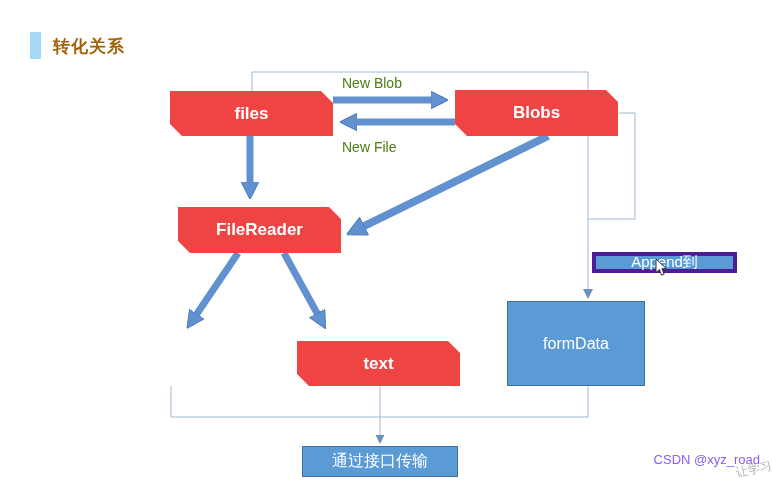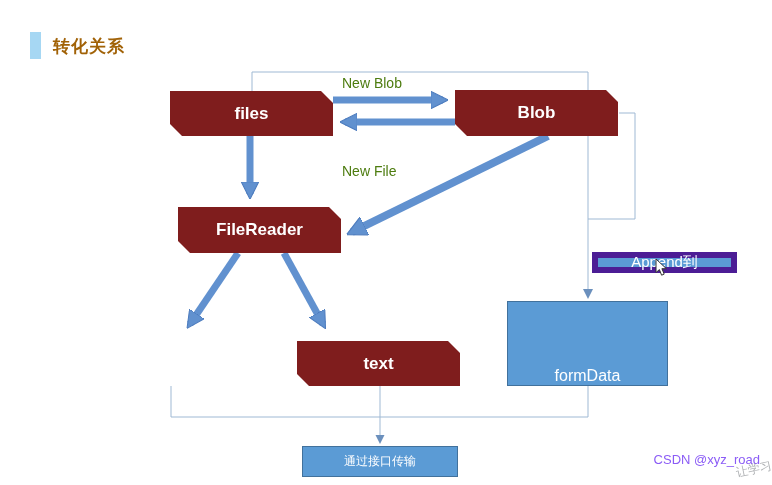--- a/index.html
+++ b/index.html
@@ -19,51 +19,51 @@
     font-size:17px; font-weight:600; color:#a16207; letter-spacing:1px;
   }
   
   .overlay {
     position:absolute; left:0; top:0; width:772px; height:485px;
     pointer-events:none;
   }
   
   .node {
     position:absolute; display:flex; align-items:center; justify-content:center;
-    background:#7f1d1d; color:#ffffff; font-weight:bold; font-size:17px;
+    background:#ef4444; color:#ffffff; font-weight:bold; font-size:17px;
     clip-path: polygon(0 0, calc(100% - 12px) 0, 100% 12px, 100% 100%, 12px 100%, 0 calc(100% - 12px));
   }
   .node-files      { left:170px; top:91px;  width:163px; height:45px; }
   .node-blobs      { left:455px; top:90px;  width:163px; height:46px; }
   .node-filereader { left:170px; top:207px; width:163px; height:46px;margin-left:8px; }
   .node-base64     { left:89px;  top:341px; width:164px; height:45px; }
   .node-text       { left:297px; top:341px; width:163px; height:45px; }
   
   .panel {
     position:absolute; display:flex; align-items:center; justify-content:center;
     background:#5b9bd5; color:#ffffff;
   }
   .panel-formdata {
-    left:507px; top:301px; width:161px; height:85px;
-    border:1.5px solid #41719c; font-size:16px;align-items:flex-end;
+    left:507px; top:301px; width:138px; height:85px;
+    border:1.5px solid #41719c; font-size:16px;
   }
   .panel-append {
     left:592px; top:252px; width:145px; height:21px;
-    border:6px solid #4c1d95; font-size:15px;
+    border:4px solid #4c1d95; font-size:15px;
   }
   .panel-transfer {
     left:302px; top:446px; width:156px; height:31px;
-    border:1.5px solid #41719c; font-size:12px;
+    border:1.5px solid #41719c; font-size:16px;
   }
   
   .edge-label {
     position:absolute; font-size:14px; color:#4d7c0f;
   }
   .edge-label-newblob { left:342px; top:75px; }
-  .edge-label-newfile { left:342px; top:139px;margin-top:24px; }
+  .edge-label-newfile { left:342px; top:139px; }
   
   .cursor { position:absolute; left:655px; top:258px; }
   
   .watermark {
     position:absolute; left:620px; top:452px; width:140px; text-align:right;
     font-size:13px; color:#8b5cf6;
   }
   .watermark2 {
     position:absolute; left:736px; top:461px; font-size:12px; color:#8f9296;
     opacity:0.7; transform:rotate(-12deg);
@@ -100,21 +100,21 @@
       <line x1="548" y1="136" x2="352" y2="232" stroke-width="8" marker-end="url(#ah)"></line>
       <line x1="238" y1="253" x2="190" y2="324" stroke-width="7" marker-end="url(#ah)"></line>
       <line x1="284" y1="253" x2="323" y2="324" stroke-width="7" marker-end="url(#ah)"></line>
     </g>
   </svg>
 
   <div class="node node-files">
     <span>files</span>
   </div>
   <div class="node node-blobs">
-    <span>Blob</span>
+    <span>Blobs</span>
   </div>
   <div class="node node-filereader">
     <span>FileReader</span>
   </div>
   <div class="node node-text">
     <span>text</span>
   </div>
 
   <div class="panel panel-formdata">
     <span>formData</span>

